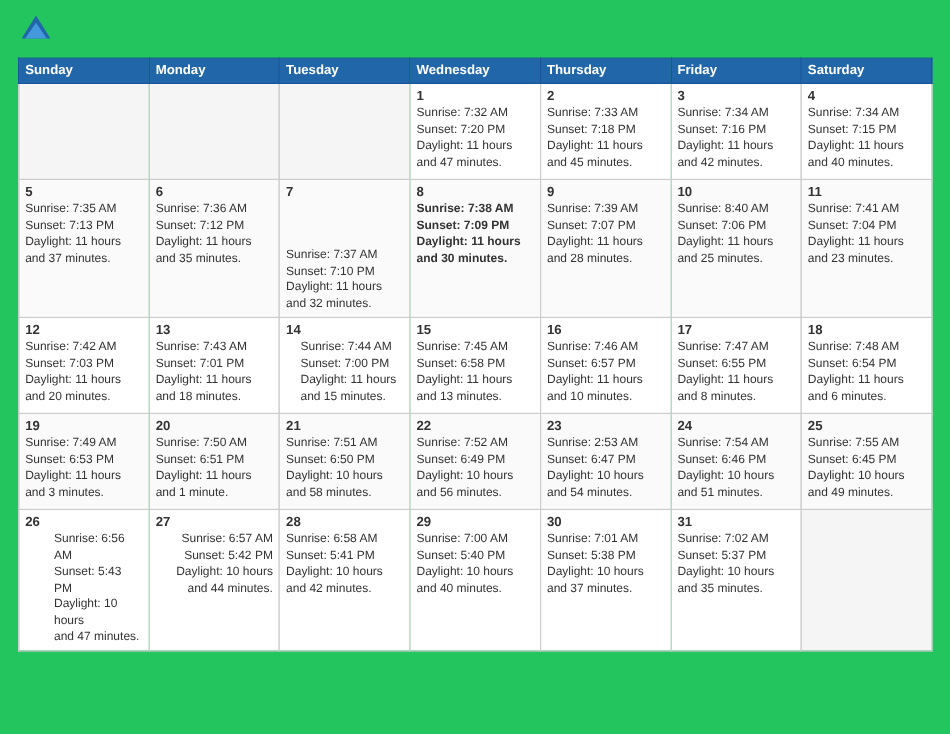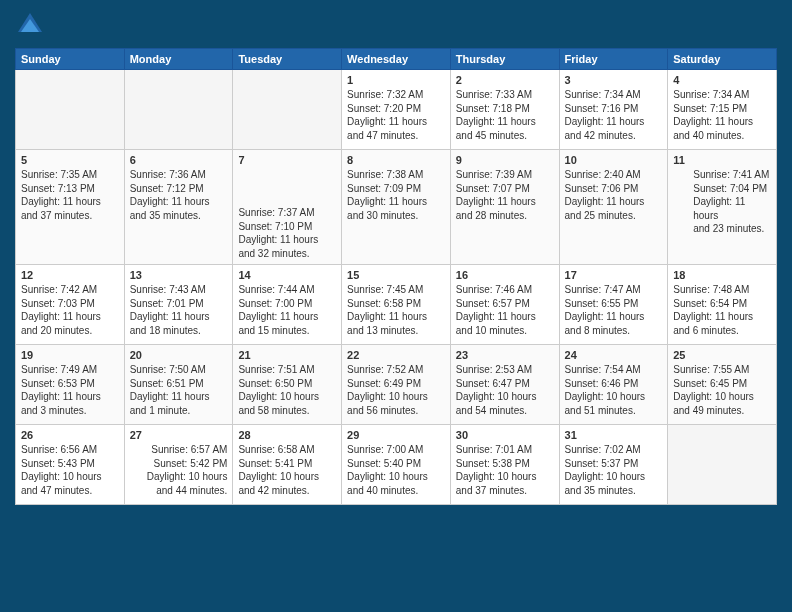--- a/index.html
+++ b/index.html
@@ -6,21 +6,21 @@
     body {
       font-family: Arial, sans-serif;
       background: #fff;
       width: 792px;
       height: 612px;
       overflow: hidden;
     }
     .page {
       width: 792px;
       height: 612px;
-      background: #0c4a6e;
+      background: #22c55e;
       padding: 10px 15px;
     }
     .header {
       display: flex;
       justify-content: space-between;
       align-items: flex-start;
       margin-bottom: 8px;
     }
     .logo {
       display: flex;
@@ -188,42 +188,42 @@
           </td>
           <td>
             <span class="day-num">7</span>
             <div class="day-info" style="white-space: pre-line; margin-top: 40px;">Sunrise: 7:37 AM
 Sunset: 7:10 PM
 Daylight: 11 hours
 and 32 minutes.</div>
           </td>
           <td>
             <span class="day-num">8</span>
-            <div class="day-info" style="white-space: pre-line;">Sunrise: 7:38 AM
+            <div class="day-info" style="white-space: pre-line; font-weight: bold;">Sunrise: 7:38 AM
 Sunset: 7:09 PM
 Daylight: 11 hours
 and 30 minutes.</div>
           </td>
           <td>
             <span class="day-num">9</span>
             <div class="day-info" style="white-space: pre-line;">Sunrise: 7:39 AM
 Sunset: 7:07 PM
 Daylight: 11 hours
 and 28 minutes.</div>
           </td>
           <td>
             <span class="day-num">10</span>
-            <div class="day-info" style="white-space: pre-line;">Sunrise: 2:40 AM
+            <div class="day-info" style="white-space: pre-line;">Sunrise: 8:40 AM
 Sunset: 7:06 PM
 Daylight: 11 hours
 and 25 minutes.</div>
           </td>
           <td>
             <span class="day-num">11</span>
-            <div class="day-info" style="white-space: pre-line; margin-left: 20px;">Sunrise: 7:41 AM
+            <div class="day-info" style="white-space: pre-line;">Sunrise: 7:41 AM
 Sunset: 7:04 PM
 Daylight: 11 hours
 and 23 minutes.</div>
           </td>
         </tr>
         <tr class="row-odd">
           <td>
             <span class="day-num">12</span>
             <div class="day-info" style="white-space: pre-line;">Sunrise: 7:42 AM
 Sunset: 7:03 PM
@@ -232,21 +232,21 @@
           </td>
           <td>
             <span class="day-num">13</span>
             <div class="day-info" style="white-space: pre-line;">Sunrise: 7:43 AM
 Sunset: 7:01 PM
 Daylight: 11 hours
 and 18 minutes.</div>
           </td>
           <td>
             <span class="day-num">14</span>
-            <div class="day-info" style="white-space: pre-line;">Sunrise: 7:44 AM
+            <div class="day-info" style="white-space: pre-line; margin-left: 12px;">Sunrise: 7:44 AM
 Sunset: 7:00 PM
 Daylight: 11 hours
 and 15 minutes.</div>
           </td>
           <td>
             <span class="day-num">15</span>
             <div class="day-info" style="white-space: pre-line;">Sunrise: 7:45 AM
 Sunset: 6:58 PM
 Daylight: 11 hours
 and 13 minutes.</div>
@@ -320,21 +320,21 @@
             <span class="day-num">25</span>
             <div class="day-info" style="white-space: pre-line;">Sunrise: 7:55 AM
 Sunset: 6:45 PM
 Daylight: 10 hours
 and 49 minutes.</div>
           </td>
         </tr>
         <tr class="row-odd">
           <td>
             <span class="day-num">26</span>
-            <div class="day-info" style="white-space: pre-line;">Sunrise: 6:56 AM
+            <div class="day-info" style="white-space: pre-line; margin-left: 24px;">Sunrise: 6:56 AM
 Sunset: 5:43 PM
 Daylight: 10 hours
 and 47 minutes.</div>
           </td>
           <td>
             <span class="day-num">27</span>
             <div class="day-info" style="white-space: pre-line; text-align: right;">Sunrise: 6:57 AM
 Sunset: 5:42 PM
 Daylight: 10 hours
 and 44 minutes.</div>

